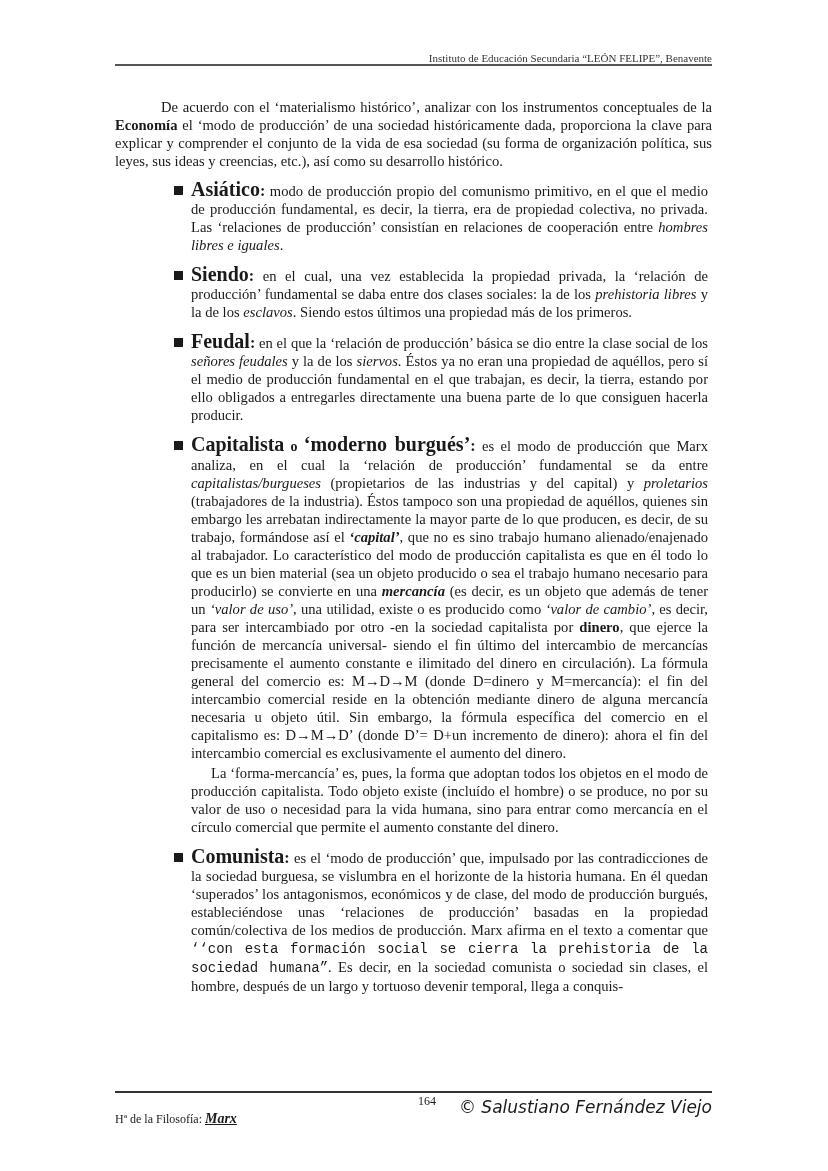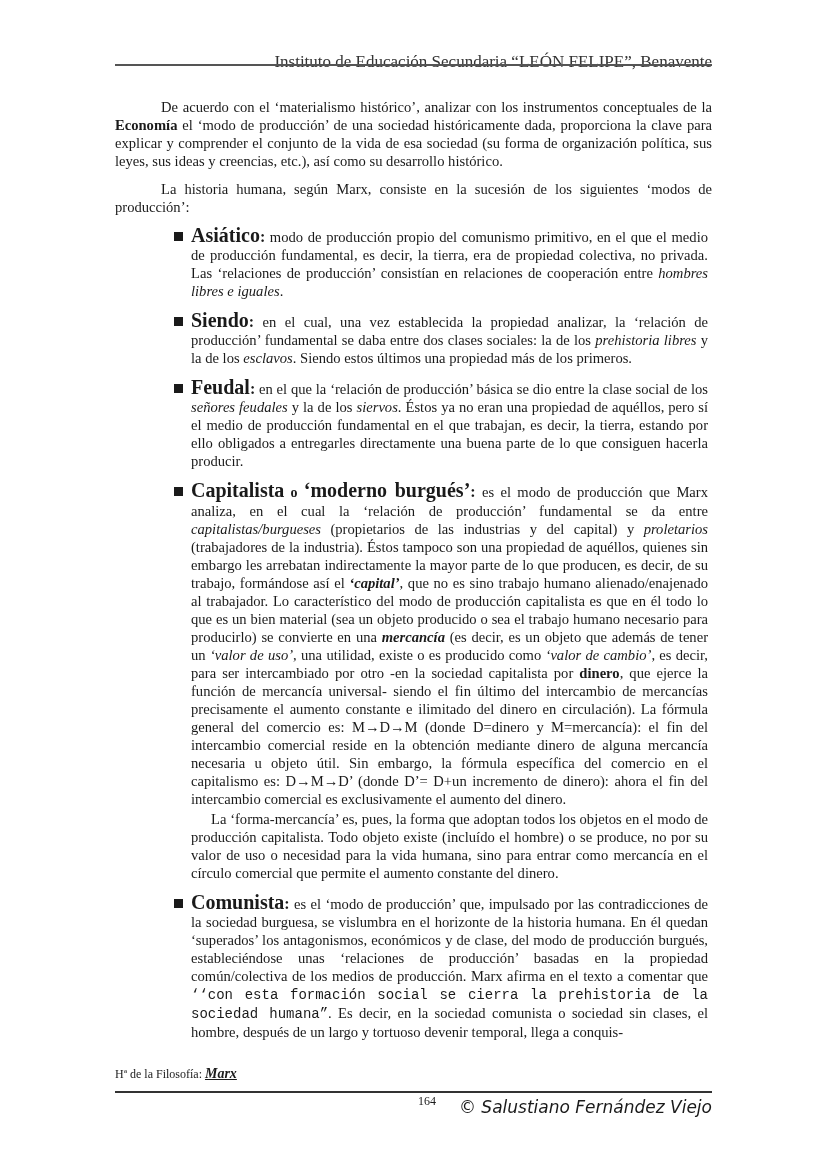--- a/index.html
+++ b/index.html
@@ -1,59 +1,58 @@
 <!DOCTYPE html>
 <html><head>
 <meta charset="utf-8">
 <style>
   html, body { margin: 0; padding: 0; background: #ffffff; }
   body { width: 828px; height: 1171px; position: relative; overflow: hidden;
          font-family: "Liberation Serif", serif; color: #1a1a1a; }
   .header { position: absolute; left: 115px; top: 52px; width: 597px; text-align: right;
-            font-size: 17px; color: #333; }
+            font-size: 11px; color: #333; }
   .header-rule { position: absolute; left: 115px; top: 64px; width: 597px; height: 2px; background: #555; }
   .content { position: absolute; left: 115px; top: 98px; width: 597px; font-size: 14.6px; line-height: 18px;
              text-align: justify; }
   p { margin: 0 0 10px 0; }
   .indent { text-indent: 46px; }
   ul.modes { list-style: none; margin: 4px; padding: 0; }
   ul.modes li { position: relative; padding-left: 72px; margin-bottom: 11px; }
   .bullet { position: absolute; left: 55px; top: 6px; width: 9px; height: 9px; background: #1a1a1a; }
   .term { font-weight: bold; font-size: 20px; }
   .term-o { font-weight: bold; font-size: 14px; }
   .colon { font-weight: bold; font-size: 16px; }
   .sub { text-indent: 20px; margin-top: 2px; margin-bottom: 0; }
   .mono { font-family: "Liberation Mono", monospace; font-size: 14px; }
   .footer-rule { position: absolute; left: 115px; top: 1091px; width: 597px; height: 2px; background: #333; }
-  .footer-left { position: absolute; left: 115px; top: 1066px; font-size: 12px; }
+  .footer-left { position: absolute; left: 115px; top: 1111px; font-size: 12px; }
   .footer-left .subject { font-weight: bold; font-style: italic; text-decoration: underline; font-size: 14px; }
   .footer-center { position: absolute; left: 418px; top: 1094px; font-size: 12px; }
   .footer-right { position: absolute; right: 116px; top: 1097px; font-size: 17px; font-style: italic;
                   font-family: "DejaVu Sans", sans-serif; }
 </style>
 </head>
 <body>
 
 <div class="header">Instituto de Educación Secundaria “LEÓN FELIPE”, Benavente</div>
 <div class="header-rule"></div>
 
 <div class="content">
 
   <p class="indent"><span>De acuerdo con el ‘materialismo histórico’, analizar con los instrumentos conceptuales de la </span><b>Economía</b><span> el ‘modo de producción’ de una sociedad históricamente dada, proporciona la clave para explicar y comprender el conjunto de la vida de esa sociedad (su forma de organización política, sus leyes, sus ideas y creencias, etc.), así como su desarrollo histórico.</span></p>
 
-  <p class="indent">La historia humana, según Marx, consiste en la sucesión de los siguientes ‘modos de producción’:</p>
 
   <ul class="modes">
     <li>
       <span class="bullet"></span>
       <span class="term">Asiático</span><span class="colon">:</span><span> modo de producción propio del comunismo primitivo, en el que el medio de producción fundamental, es decir, la tierra, era de propiedad colectiva, no privada. Las ‘relaciones de producción’ consistían en relaciones de cooperación entre </span><i>hombres libres e iguales</i><span>.</span>
     </li>
     <li>
       <span class="bullet"></span>
-      <span class="term">Siendo</span><span class="colon">:</span><span> en el cual, una vez establecida la propiedad analizar, la ‘relación de producción’ fundamental se daba entre dos clases sociales: la de los </span><i>prehistoria libres</i><span> y la de los </span><i>esclavos</i><span>. Siendo estos últimos una propiedad más de los primeros.</span>
+      <span class="term">Siendo</span><span class="colon">:</span><span> en el cual, una vez establecida la propiedad privada, la ‘relación de producción’ fundamental se daba entre dos clases sociales: la de los </span><i>prehistoria libres</i><span> y la de los </span><i>esclavos</i><span>. Siendo estos últimos una propiedad más de los primeros.</span>
     </li>
     <li>
       <span class="bullet"></span>
       <span class="term">Feudal</span><span class="colon">:</span><span> en el que la ‘relación de producción’ básica se dio entre la clase social de los </span><i>señores feudales</i><span> y la de los </span><i>siervos</i><span>. Éstos ya no eran una propiedad de aquéllos, pero sí el medio de producción fundamental en el que trabajan, es decir, la tierra, estando por ello obligados a entregarles directamente una buena parte de lo que consiguen hacerla producir.</span>
     </li>
     <li>
       <span class="bullet"></span>
       <span class="term">Capitalista</span><span class="term-o"> o </span><span class="term">‘moderno burgués’</span><span class="colon">:</span><span> es el modo de producción que Marx analiza, en el cual la ‘relación de producción’ fundamental se da entre </span><i>capitalistas/burgueses</i><span> (propietarios de las industrias y del capital) y </span><i>proletarios</i><span> (trabajadores de la industria). Éstos tampoco son una propiedad de aquéllos, quienes sin embargo les arrebatan indirectamente la mayor parte de lo que producen, es decir, de su trabajo, formándose así el </span><b><i>‘capital’</i></b><span>, que no es sino trabajo humano alienado/enajenado al trabajador. Lo característico del modo de producción capitalista es que en él todo lo que es un bien material (sea un objeto producido o sea el trabajo humano necesario para producirlo) se convierte en una </span><b><i>mercancía</i></b><span> (es decir, es un objeto que además de tener un </span><i>‘valor de uso’</i><span>, una utilidad, existe o es producido como </span><i>‘valor de cambio’</i><span>, es decir, para ser intercambiado por otro -en la sociedad capitalista por </span><b>dinero</b><span>, que ejerce la función de mercancía universal- siendo el fin último del intercambio de mercancías precisamente el aumento constante e ilimitado del dinero en circulación). La fórmula general del comercio es: M→D→M (donde D=dinero y M=mercancía): el fin del intercambio comercial reside en la obtención mediante dinero de alguna mercancía necesaria u objeto útil. Sin embargo, la fórmula específica del comercio en el capitalismo es: D→M→D’ (donde D’= D+un incremento de dinero): ahora el fin del intercambio comercial es exclusivamente el aumento del dinero.</span>
       <p class="sub">La ‘forma-mercancía’ es, pues, la forma que adoptan todos los objetos en el modo de producción capitalista. Todo objeto existe (incluído el hombre) o se produce, no por su valor de uso o necesidad para la vida humana, sino para entrar como mercancía en el círculo comercial que permite el aumento constante del dinero.</p>
     </li>

